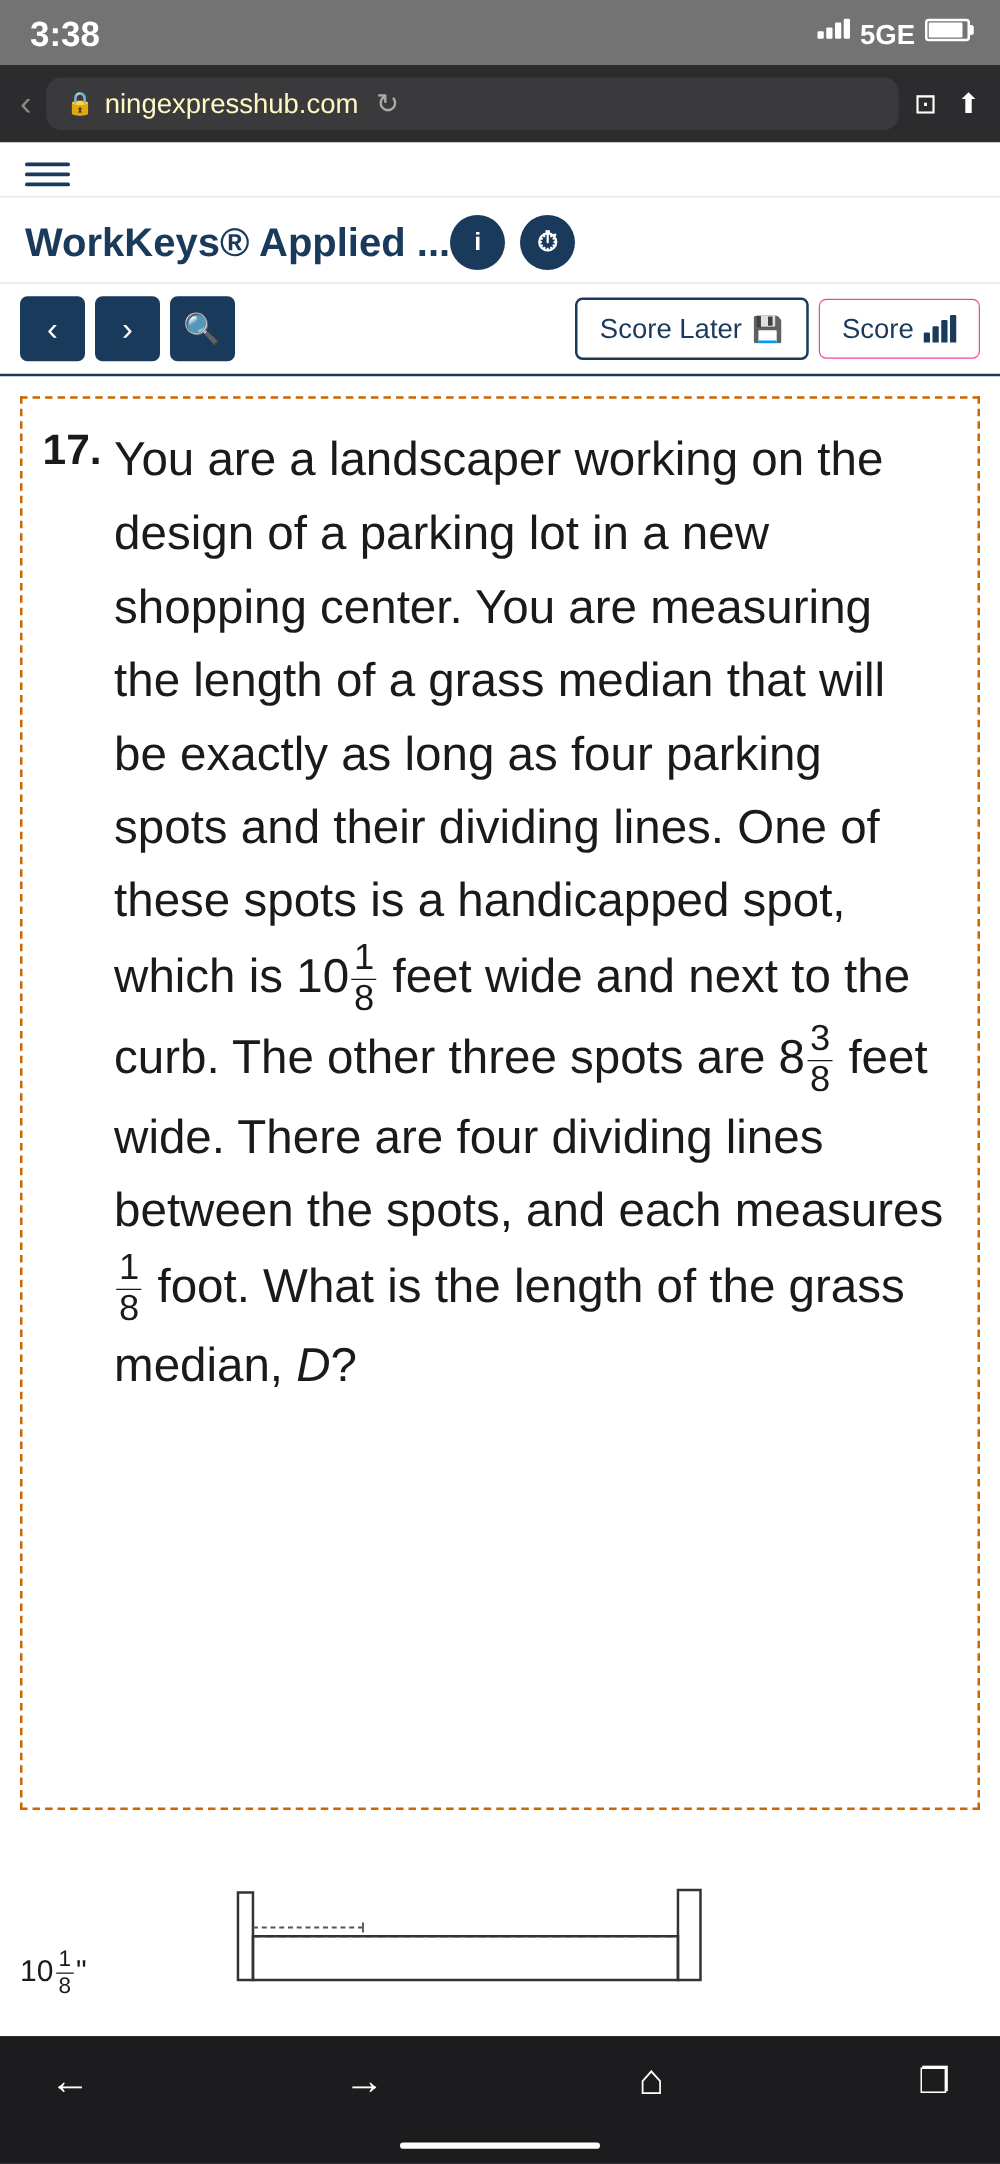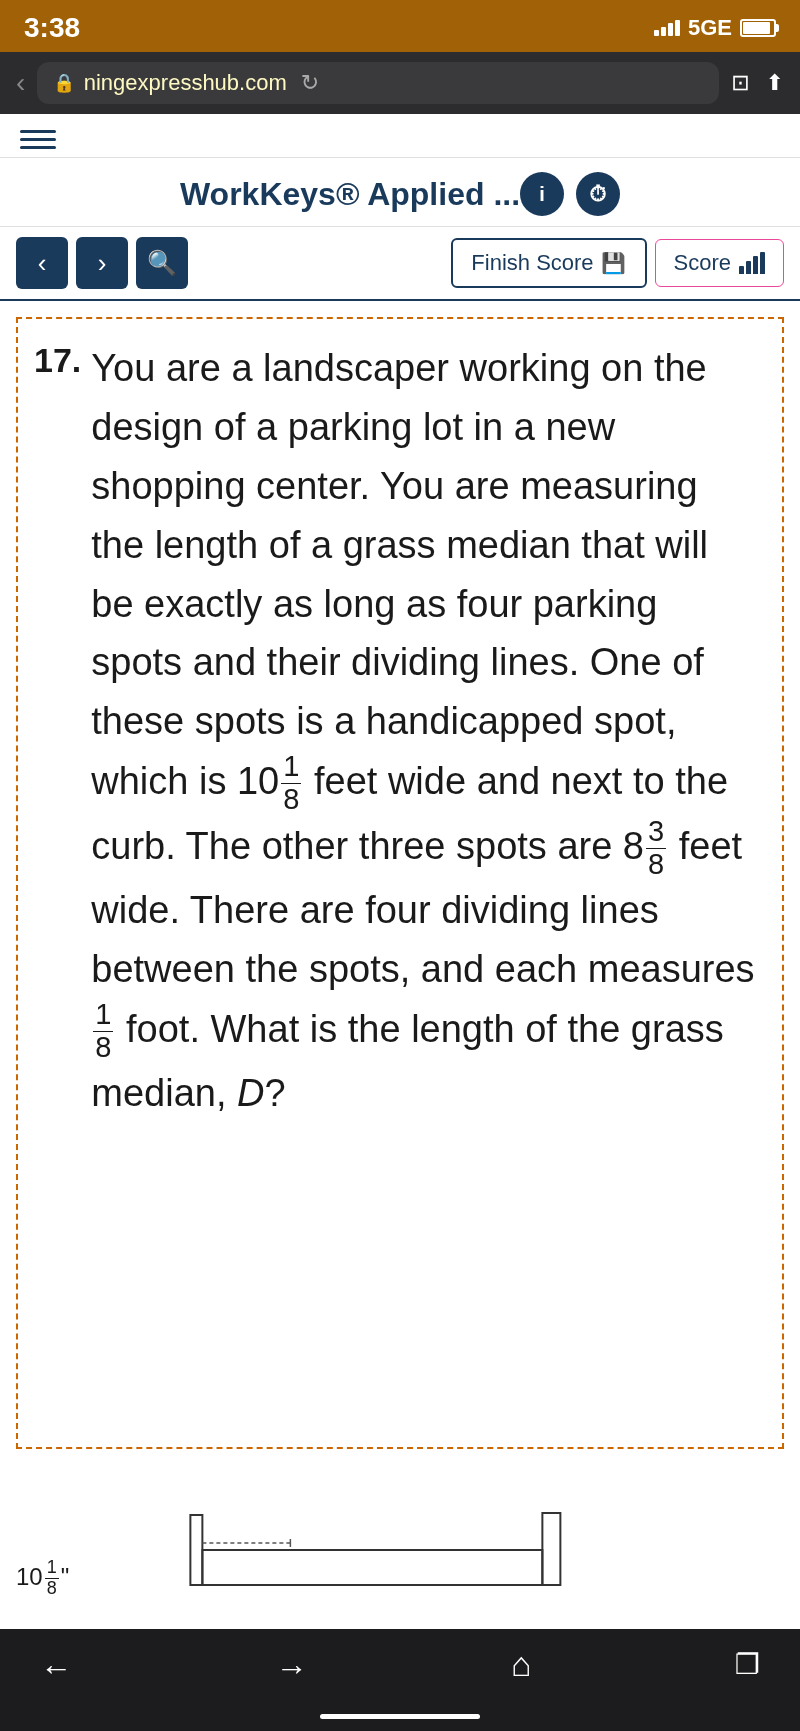--- a/index.html
+++ b/index.html
@@ -9,32 +9,32 @@
       width: 800px;
       min-height: 1731px;
       background: #1c1c1e;
       font-family: -apple-system, BlinkMacSystemFont, 'Helvetica Neue', Arial, sans-serif;
       display: flex;
       flex-direction: column;
     }
 
     
     .status-bar {
-      background: #a16207;
+      background: #737373;
       display: flex;
       justify-content: space-between;
       align-items: center;
       padding: 12px 24px 8px 24px;
       color: white;
       font-size: 28px;
       font-weight: 600;
     }
     .status-right {
       display: flex;
-      align-items: center;
+      align-items: flex-start;
       gap: 8px;
       font-size: 24px;
     }
     .signal-bars {
       display: flex;
       align-items: flex-end;
       gap: 2px;
     }
     .signal-bars span {
       background: white;
@@ -136,21 +136,21 @@
       background: #1a3a5c;
       border-radius: 2px;
     }
 
     
     .app-header {
       background: white;
       padding: 14px 20px 10px;
       display: flex;
       align-items: center;
-      justify-content: center;
+      justify-content: flex-start;
       border-bottom: 1px solid #e0e0e0;
     }
     .app-title {
       font-size: 32px;
       font-weight: 700;
       color: #1a3a5c;
     }
     .header-icons {
       display: flex;
       gap: 12px;
@@ -406,21 +406,21 @@
       <span style="font-size:26px;">‹</span>
     </button>
     <button class="nav-btn">
       <span style="font-size:26px;">›</span>
     </button>
     <button class="search-btn">
       <span style="font-size:24px;">🔍</span>
     </button>
     <div class="toolbar-spacer"></div>
     <button class="finish-later-btn">
-      <span>Finish Score</span>
+      <span>Score Later</span>
       <span style="font-size:20px;">💾</span>
     </button>
     <button class="score-btn">
       <span>Score</span>
       <div class="score-chart-icon">
         <span style="height:8px;"></span>
         <span style="height:13px;"></span>
         <span style="height:18px;"></span>
         <span style="height:22px;"></span>
       </div>

